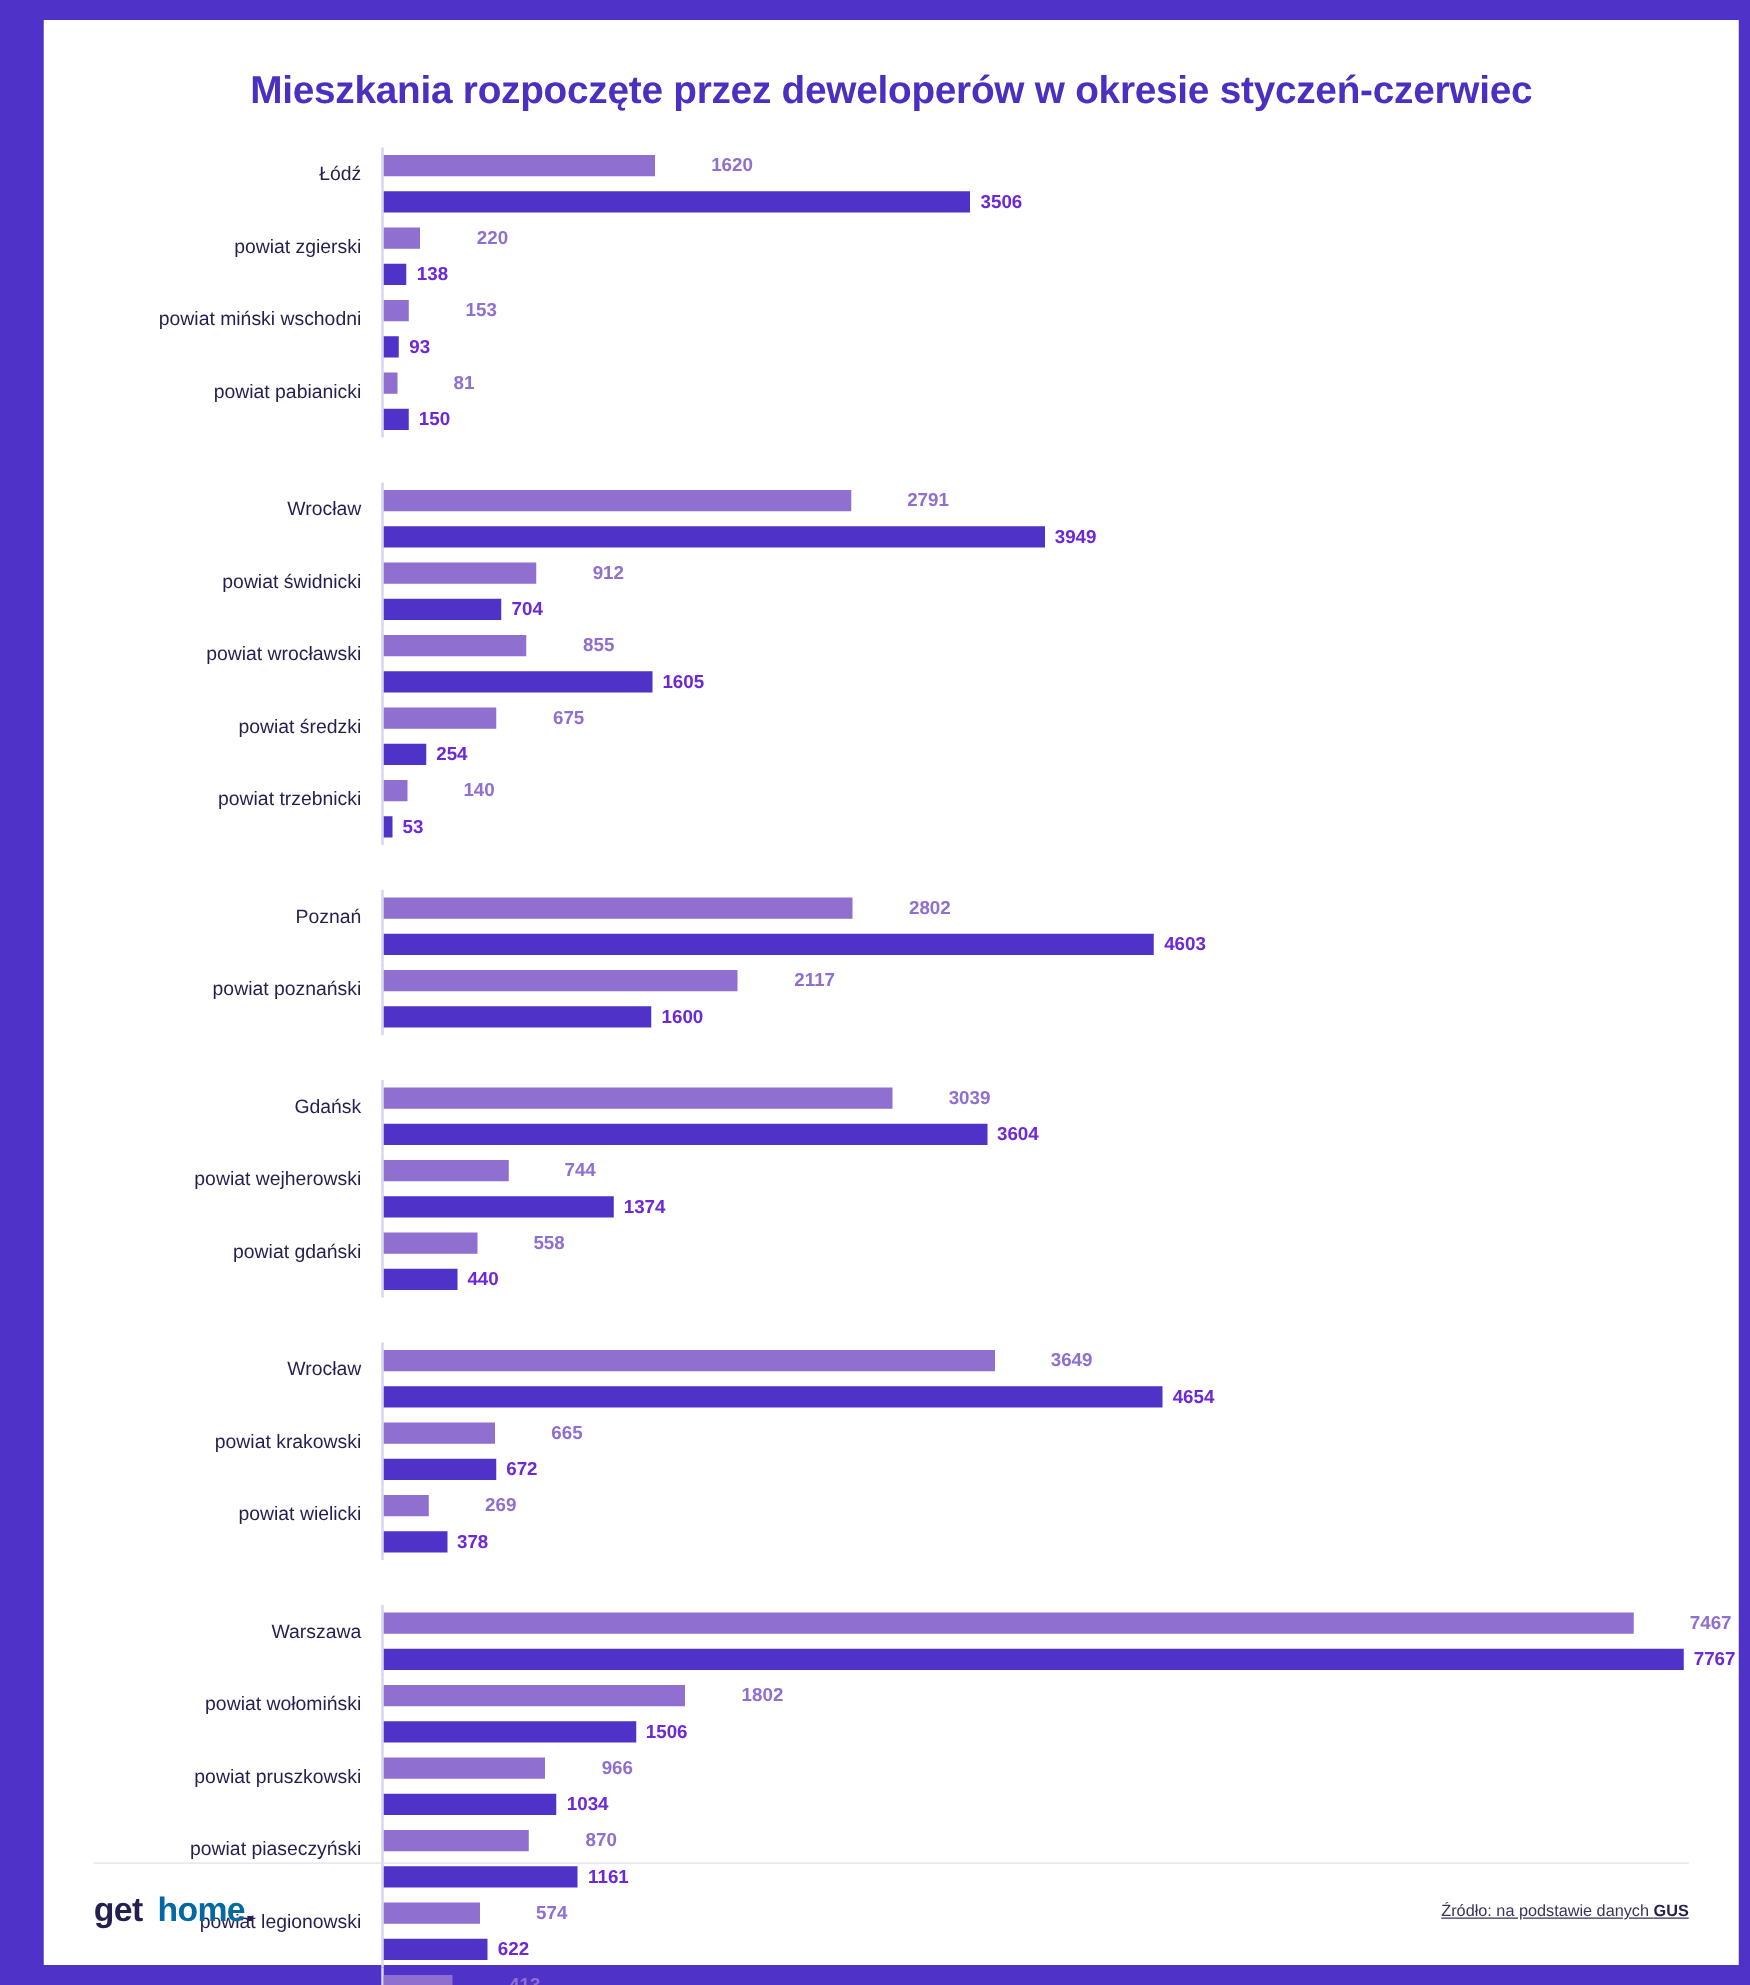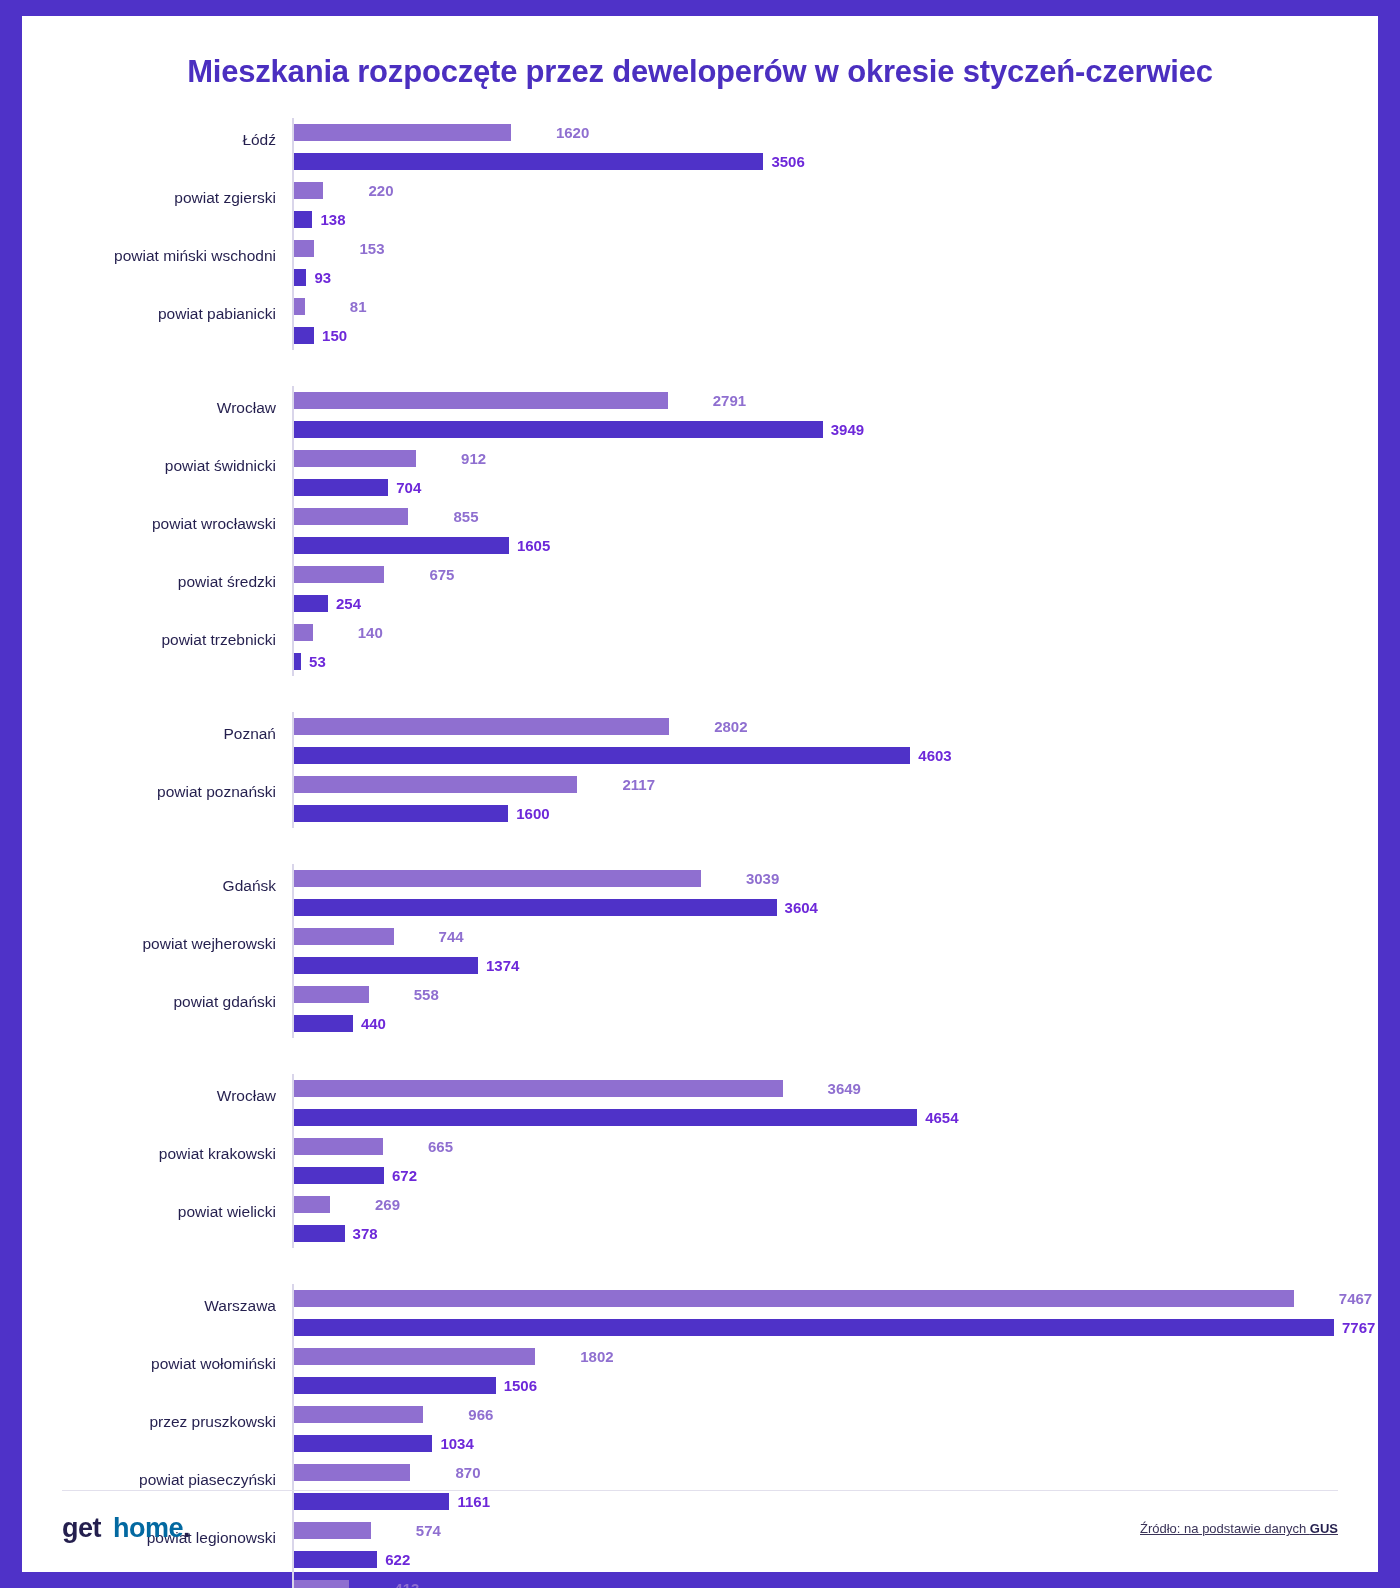--- a/index.html
+++ b/index.html
@@ -5,21 +5,21 @@
   * { box-sizing: border-box; }
   html, body { margin: 0; padding: 0; }
   body {
     width: 1400px;
     height: 1588px;
     background: #4f32c8;
     font-family: "Liberation Sans", sans-serif;
   }
   .frame {
     position: absolute;
-    left: 22px;
+    left: 35px;
     top: 16px;
     width: 1356px;
     height: 1556px;
     background: #ffffff;
   }
   .title {
     margin: 0;
     padding: 34px 150px 0 150px;
     text-align: center;
     color: #4b2fc0;
@@ -370,21 +370,21 @@
                 <div class="bar y2022" style="width: 241.287px;"></div>
                 <div class="bar-val y2022">1802</div>
               </div>
               <div class="barline">
                 <div class="bar y2021" style="width: 201.653px;"></div>
                 <div class="bar-val y2021">1506</div>
               </div>
             </div>
           </div>
           <div class="row">
-            <div class="cat-label">przez pruszkowski</div>
+            <div class="cat-label">powiat pruszkowski</div>
             <div class="bars">
               <div class="barline">
                 <div class="bar y2022" style="width: 129.347px;"></div>
                 <div class="bar-val y2022">966</div>
               </div>
               <div class="barline">
                 <div class="bar y2021" style="width: 138.452px;"></div>
                 <div class="bar-val y2021">1034</div>
               </div>
             </div>

